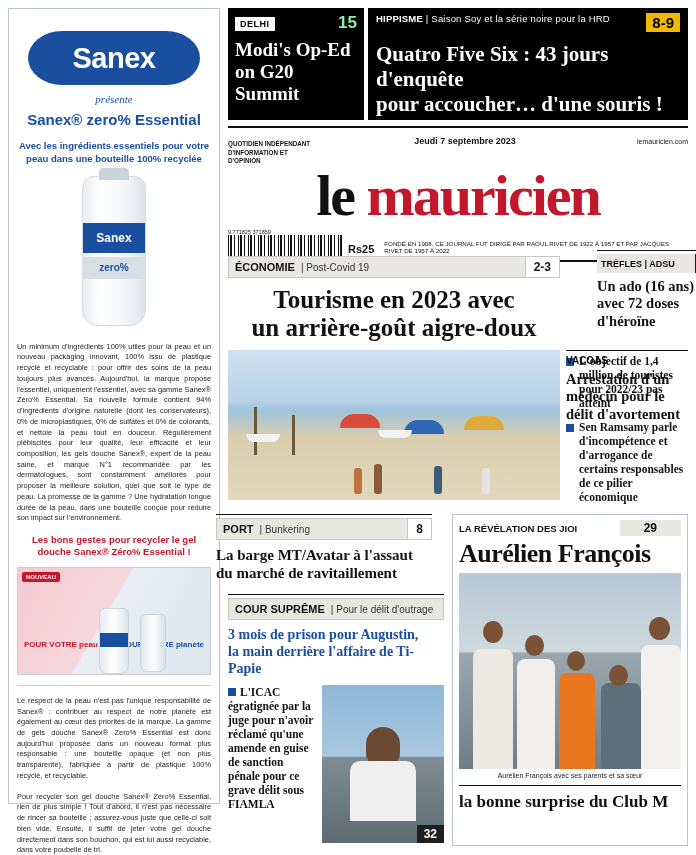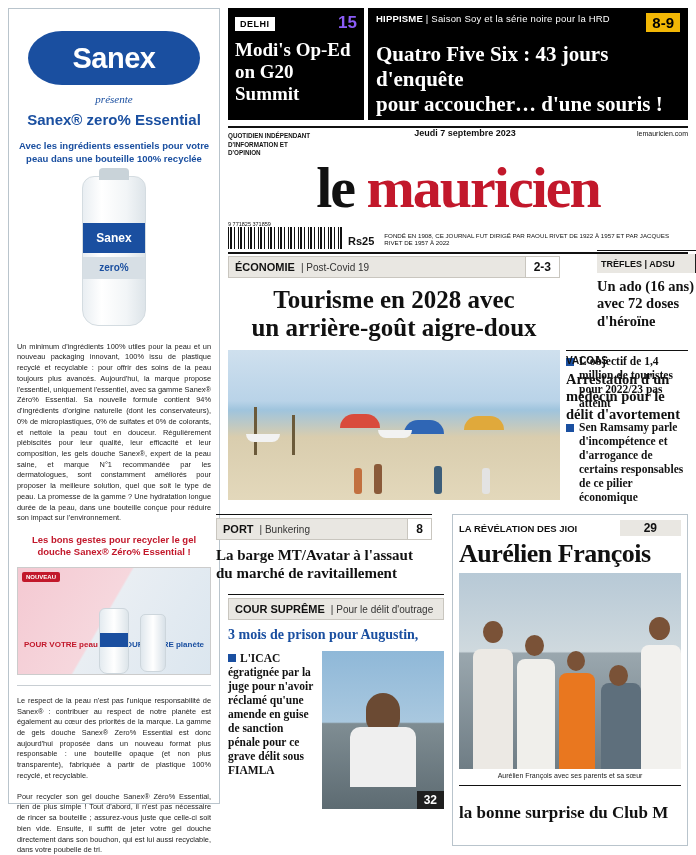--- a/index.html
+++ b/index.html
@@ -109,21 +109,21 @@
   
   #teaser-1 {
     left:228px; top:8px; width:136px; height:112px; background:#000; color:#fff;
     padding:5px 7px;
   }
   .teaser-tag {
     display:inline-block; background:#fff; color:#000; font-family:"Liberation Sans", sans-serif;
     font-weight:bold; font-size:9px; padding:2px 5px; letter-spacing:0.5px;
   }
   .teaser-num {
-    float:right; font-family:"Liberation Sans", sans-serif; font-weight:bold; font-size:17px; color:#8b5cf6;
+    float:right; font-family:"Liberation Sans", sans-serif; font-weight:bold; font-size:17px; color:#86efac;
   }
   #teaser-1 .hl {
     clear:both; font-family:"Liberation Serif", serif; font-weight:bold;
     font-size:19px; line-height:1.15; margin-top:8px;
   }
   #teaser-2 {
     left:368px; top:8px; width:320px; height:112px; background:#000; color:#fff;
     padding:5px 8px;
   }
   #teaser-2 .tag-row { display:flex; align-items:flex-start; }
@@ -137,21 +137,21 @@
     font-weight:bold; font-size:15px; padding:1px 6px;
   }
   #teaser-2 .hl {
     font-family:"Liberation Serif", serif; font-weight:bold;
     font-size:21px; line-height:1.2; margin-top:10px;
   }
 
   
   #masthead { left:228px; top:126px; width:460px; height:118px; }
   #masthead .top-line { height:2px; background:#111; }
-  .mh-row { display:flex; align-items:flex-start; padding-top:0; }
+  .mh-row { display:flex; align-items:flex-start; padding-top:8px; }
   .mh-left {
     width:92px; font-family:"Liberation Sans", sans-serif; font-size:6.3px;
     line-height:1.35; font-weight:bold; text-transform:uppercase; color:#111; padding-top:4px;
   }
   .mh-center { flex:1; text-align:center; }
   .mh-date {
     font-family:"Liberation Sans", sans-serif; font-size:9px; font-weight:bold; color:#111;
   }
   .mh-right {
     width:78px; text-align:right; font-family:"Liberation Sans", sans-serif;
@@ -263,21 +263,21 @@
     margin-top:6px; height:196px; position:relative; overflow:hidden;
     background:linear-gradient(180deg,#b7c9d6 0%,#cfd9de 40%,#9aa7ae 41%,#6f7d85 100%);
   }
   .rev-photo .pers { position:absolute; bottom:0; border-radius:8px 8px 0 0; }
   .rev-photo .face { position:absolute; border-radius:50%; background:#7a5237; }
   .rev-cap {
     font-family:"Liberation Sans", sans-serif; font-size:7px; text-align:center; margin-top:3px; color:#222;
   }
   .rev-bottom {
     font-family:"Liberation Serif", serif; font-weight:bold; font-size:17px;
-    border-top:1.5px solid #111; margin-top:6px; padding-top:17px; line-height:1.15;
+    border-top:1.5px solid #111; margin-top:6px; padding-top:6px; line-height:1.15;
   }
 </style>
 </head>
 <body>
 
 <div class="page">
 
   <div class="blk" id="ad-col">
     <div class="sanex-logo">
       <span>Sanex</span>
@@ -361,21 +361,21 @@
     <div class="mh-under"></div>
   </div>
 
   <div class="blk" id="main-story">
     <div class="kicker-bar">
       <span class="k-label">ÉCONOMIE</span>
       <span class="k-sub">| Post-Covid 19</span>
       <span class="k-pages">2-3</span>
     </div>
     <div class="main-hl">
-      <div>Tourisme en 2028 avec</div>
+      <div>Tourisme en 2023 avec</div>
       <div>un arrière-goût aigre-doux</div>
     </div>
     <div class="photo-beach">
       <div class="tree" style="left:26px;"></div>
       <div class="tree" style="left:64px; height:40px;"></div>
       <div class="umbr" style="left:112px; top:64px; background:#d94b3c;"></div>
       <div class="umbr" style="left:176px; top:70px; background:#2f66b5;"></div>
       <div class="umbr" style="left:236px; top:66px; background:#e0a93b;"></div>
       <div class="boat" style="left:18px; top:84px;"></div>
       <div class="boat" style="left:150px; top:80px;"></div>
@@ -425,20 +425,21 @@
     </div>
   </div>
 
   <div class="blk" id="cour-block">
     <div class="kicker-bar" style="margin-top:3px;">
       <span class="k-label">COUR SUPRÊME</span>
       <span class="k-sub">| Pour le délit d'outrage</span>
     </div>
     <div class="hl" style="color:#1a4fa0;">
       <div>3 mois de prison pour Augustin,</div>
+      <div>la main derrière l'affaire de Ti-Papie</div>
     </div>
     <div class="cour-body">
       <div class="cour-text">
         <span class="sq"></span><span>L'ICAC égratignée par la juge pour n'avoir réclamé qu'une amende en guise de sanction pénale pour ce grave délit sous FIAMLA</span>
       </div>
       <div class="cour-photo">
         <div class="head"></div>
         <div class="body"></div>
         <div class="pg-badge">32</div>
       </div>

